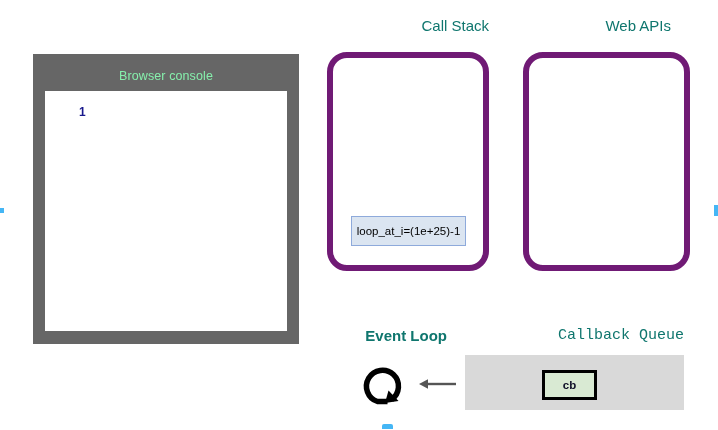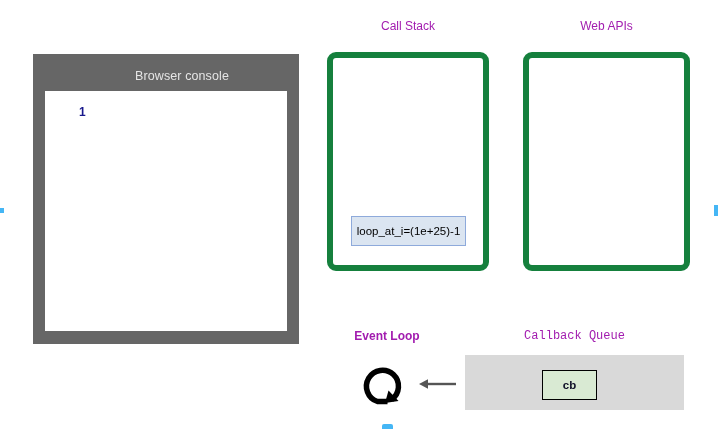--- a/index.html
+++ b/index.html
@@ -21,25 +21,25 @@
     position: absolute;
     left: 33px;
     top: 54px;
     width: 266px;
     height: 290px;
     background: #666666;
     box-sizing: border-box;
   }
   #browser-console-title {
     position: absolute;
-    left: 16px;
+    left: 0;
     top: 15px;
     width: 266px;
     text-align: center;
-    color: #e5e5e5;
+    color: #86efac;
     font-size: 12.5px;
     line-height: 14px;
     letter-spacing: 0.1px;
   }
   #browser-console-output {
     position: absolute;
     left: 12px;
     top: 37px;
     width: 242px;
     height: 240px;
@@ -52,37 +52,37 @@
     top: 14px;
     font-size: 12px;
     font-weight: bold;
     color: #18188c;
     line-height: 14px;
   }
 
   
   .section-label {
     position: absolute;
-    font-size: 12px;
-    color: #a21caf;
+    font-size: 15px;
+    color: #0f766e;
     line-height: 18px;
-    text-align: center;
+    text-align: right;
     white-space: nowrap;
   }
   #call-stack-label   { left: 327px; top: 17px;  width: 162px; }
-  #web-apis-label     { left: 523px; top: 17px;  width: 167px; }
+  #web-apis-label     { left: 504px; top: 17px;  width: 167px; }
   #event-loop-label   { left: 327px; top: 327px; width: 120px; font-weight: bold; }
   #callback-queue-label { left: 465px; top: 327px; width: 219px; font-family: Liberation Mono, monospace; }
 
   
   .round-box {
     position: absolute;
     background: #ffffff;
-    border: 6px solid #15803d;
-    border-radius: 9px;
+    border: 6px solid #701a75;
+    border-radius: 20px;
     box-sizing: border-box;
   }
   #call-stack-box { left: 327px; top: 52px; width: 162px; height: 219px; }
   #web-apis-box   { left: 523px; top: 52px; width: 167px; height: 219px; }
 
   #call-stack-frame {
     position: absolute;
     left: 18px;
     bottom: 19px;
     width: 115px;
@@ -124,21 +124,21 @@
     background: #d9d9d9;
     box-sizing: border-box;
   }
   #callback-queue-item {
     position: absolute;
     left: 77px;
     top: 15px;
     width: 55px;
     height: 30px;
     background: #d9ead3;
-    border: 1px solid #000000;
+    border: 3px solid #000000;
     box-sizing: border-box;
     display: flex;
     align-items: center;
     justify-content: center;
     font-size: 11.5px;
     font-weight: bold;
     color: #0f0f28;
   }
 
   

